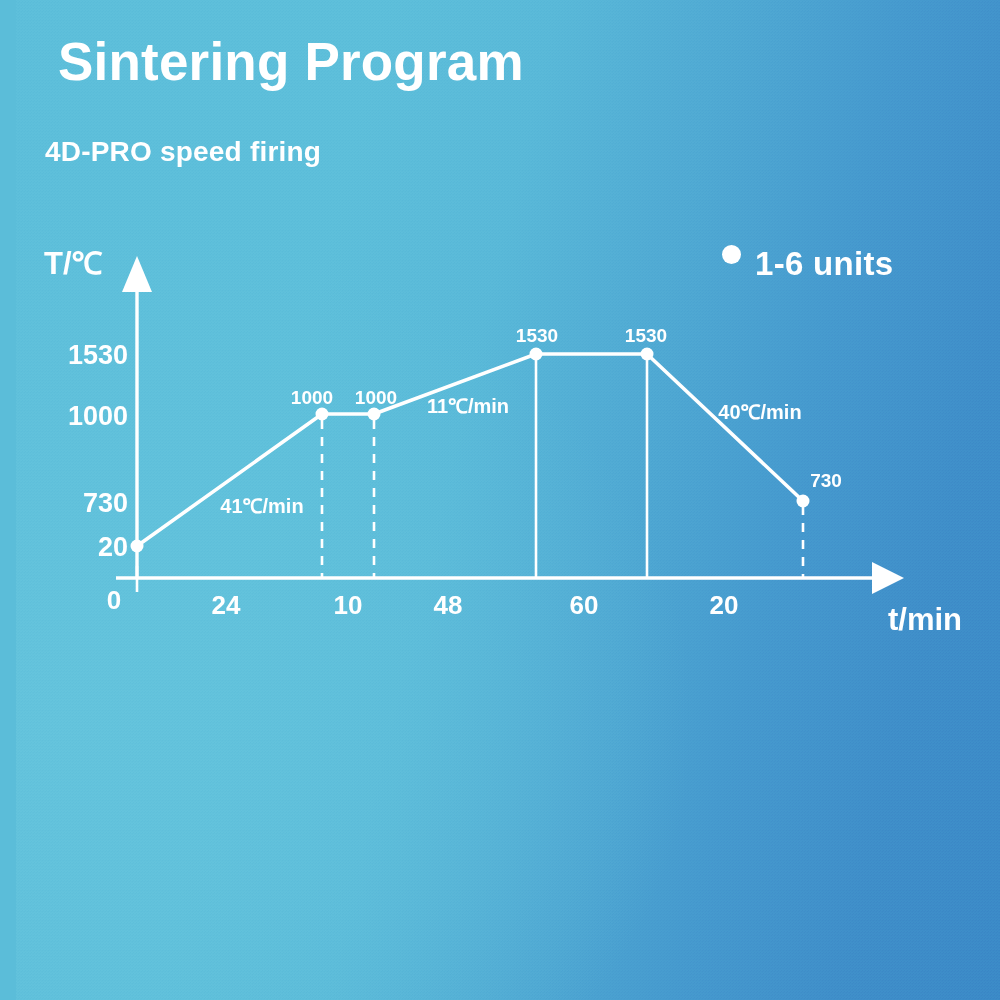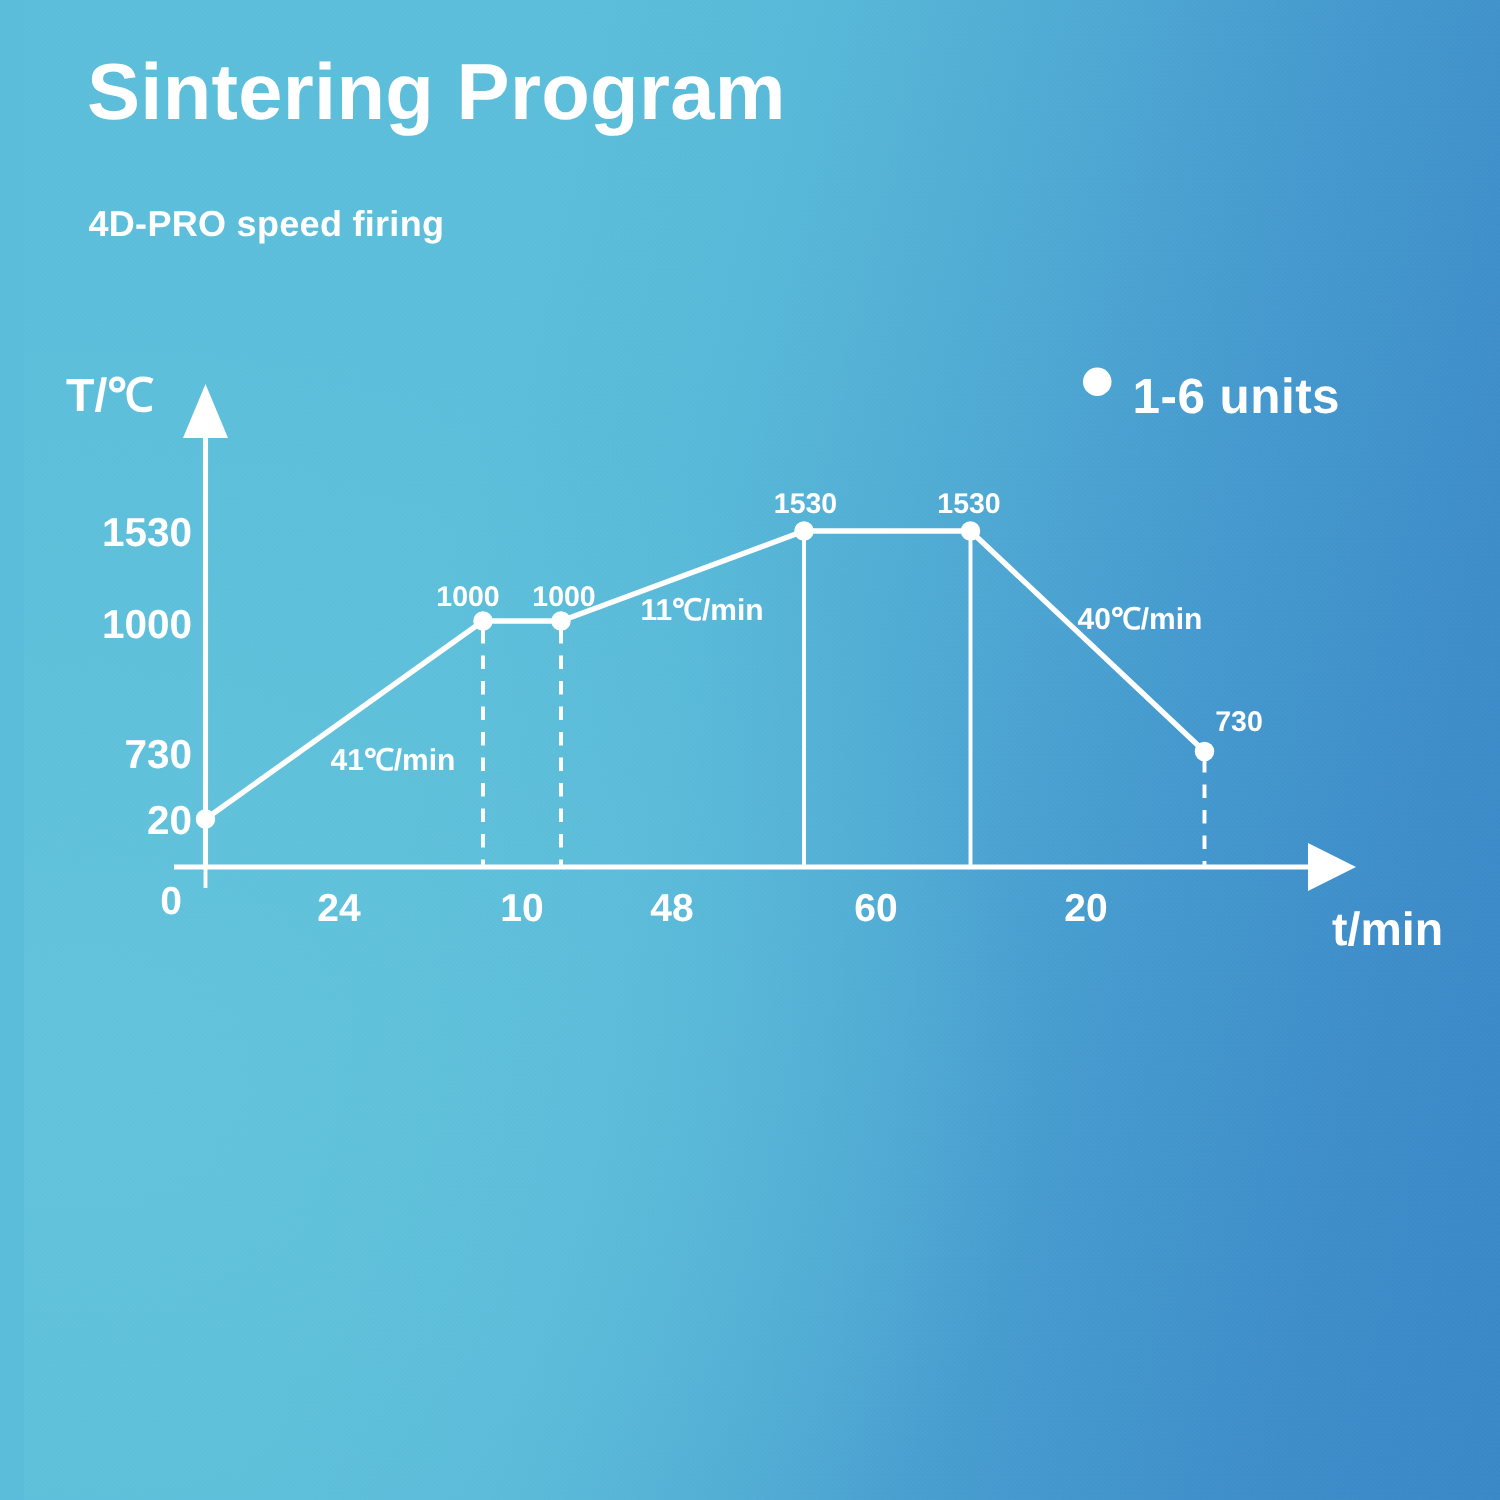--- a/index.html
+++ b/index.html
@@ -52,23 +52,23 @@
     top: 34px;
     font-size: 53px;
     font-weight: 700;
     color: #FFFFFF;
     letter-spacing: 0.2px;
     line-height: 1.05;
     white-space: nowrap;
   }
   #subtitle {
     position: absolute;
-    left: 43px;
+    left: 29px;
     top: 136px;
-    font-size: 24px;
+    font-size: 28px;
     font-weight: 600;
     color: #FFFFFF;
     letter-spacing: .2px;
     white-space: nowrap;
   }
 
   
   #legend {
     position: absolute;
     left: 706px;

